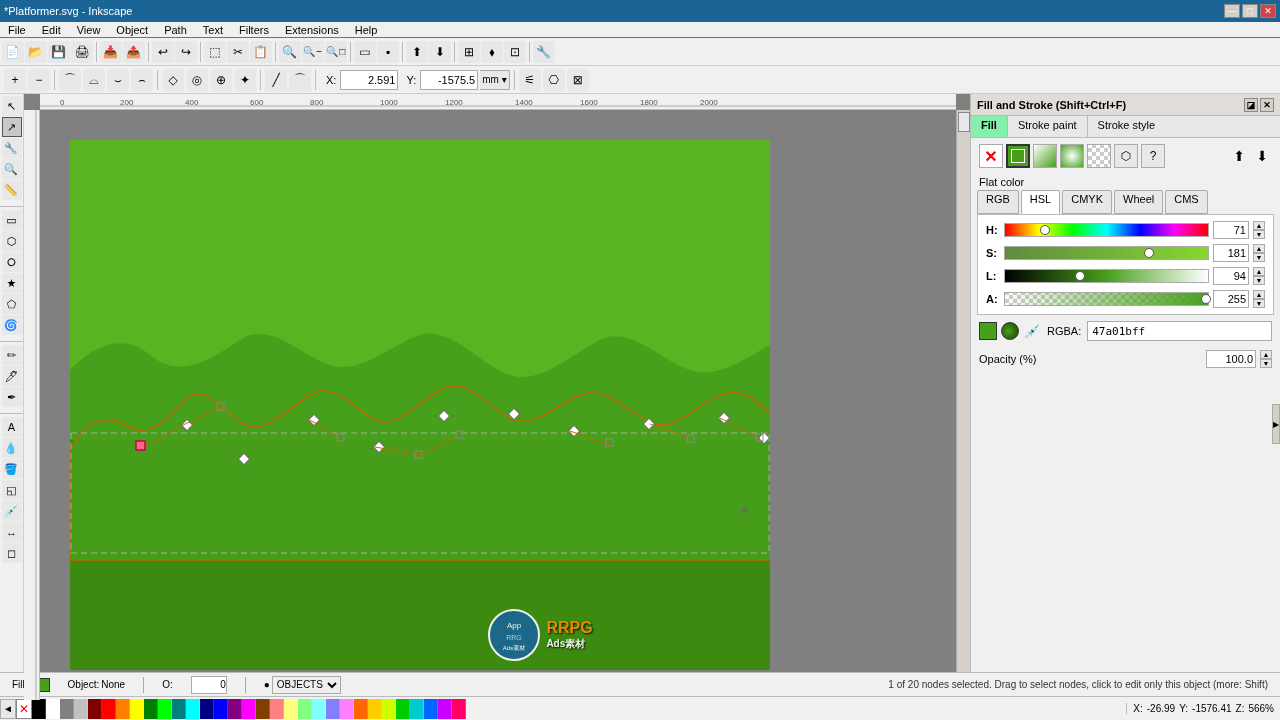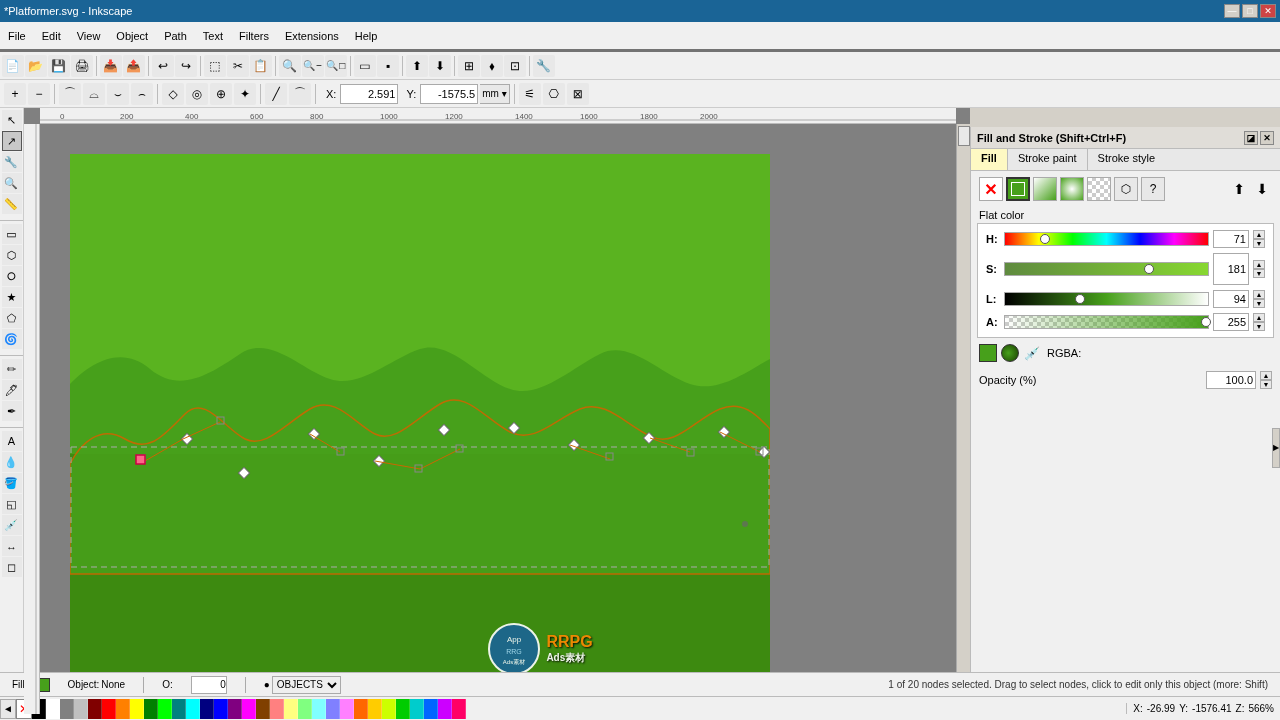--- a/index.html
+++ b/index.html
@@ -8,21 +8,21 @@
     
     #titlebar {
       height: 22px; background: #1a6496; display: flex; align-items: center; justify-content: space-between; padding: 0 4px;
       color: white; font-size: 11px;
     }
     #titlebar-controls { display: flex; gap: 2px; }
     .titlebar-btn { width: 16px; height: 14px; background: #d4d0c8; border: 1px solid #888; font-size: 9px; display: flex; align-items: center; justify-content: center; cursor: pointer; }
 
     
     #menubar {
-      height: 30px; background: #f0f0f0; display: flex; align-items: center; border-bottom: 3px solid #737373;
+      height: 16px; background: #f0f0f0; display: flex; align-items: center; border-bottom: 1px solid #737373;
     }
     .menu-item { padding: 2px 8px; cursor: pointer; font-size: 11px; }
 
     
     #toolbar1 {
       height: 28px; background: #f0f0f0; display: flex; align-items: center; border-bottom: 1px solid #ccc; padding: 0 2px; gap: 1px;
     }
     .tb-btn {
       width: 22px; height: 22px; background: #e8e8e8; border: 1px solid transparent; display: flex; align-items: center; justify-content: center;
       cursor: pointer; font-size: 12px; border-radius: 2px;
@@ -54,21 +54,21 @@
     
     #canvas-area {
       flex: 1; background: #808080; overflow: hidden; position: relative;
     }
 
     
     #svg-canvas { position: absolute; top: 60px; left: 55px; }
 
     
     #right-panel {
-      width: 310px; background: #f0f0f0; border-left: 1px solid #ccc; display: flex; flex-direction: column; margin-top: 19px;
+      width: 310px; background: #f0f0f0; border-left: 1px solid #ccc; display: flex; flex-direction: column;
     }
   </style>
 </head>
 <body>
 
 <div id="titlebar">
   <span>*Platformer.svg - Inkscape</span>
   <div id="titlebar-controls">
     <div class="titlebar-btn">—</div>
     <div class="titlebar-btn">□</div>
@@ -290,21 +290,21 @@
 
     <div style="height:22px;background:#e0ddd8;border-bottom:1px solid #bbb;display:flex;align-items:center;justify-content:space-between;padding:0 6px;font-size:11px;font-weight:bold;">
       <span>Fill and Stroke (Shift+Ctrl+F)</span>
       <div style="display:flex;gap:2px;">
         <div style="width:14px;height:14px;border:1px solid #888;background:#d4d0c8;font-size:9px;display:flex;align-items:center;justify-content:center;cursor:pointer;">◪</div>
         <div style="width:14px;height:14px;border:1px solid #888;background:#d4d0c8;font-size:9px;display:flex;align-items:center;justify-content:center;cursor:pointer;">✕</div>
       </div>
     </div>
 
     <div style="display:flex;height:22px;border-bottom:1px solid #bbb;background:#e8e8e8;">
-      <div style="padding:3px 10px;font-size:11px;cursor:pointer;border-right:1px solid #bbb;background:#fef9c3;font-weight:bold;">Fill</div>
+      <div style="padding:3px 10px;font-size:11px;cursor:pointer;border-right:1px solid #bbb;background:#86efac;font-weight:bold;">Fill</div>
       <div style="padding:3px 10px;font-size:11px;cursor:pointer;border-right:1px solid #bbb;">Stroke paint</div>
       <div style="padding:3px 10px;font-size:11px;cursor:pointer;">Stroke style</div>
     </div>
 
     <div style="display:flex;align-items:center;padding:6px 8px;gap:3px;">
 
       <div style="width:24px;height:24px;border:1px solid #aaa;display:flex;align-items:center;justify-content:center;cursor:pointer;font-weight:bold;color:red;font-size:16px;background:white;">✕</div>
 
       <div style="width:24px;height:24px;border:2px solid #333;display:flex;align-items:center;justify-content:center;cursor:pointer;background:#47a01b;">
         <div style="width:14px;height:14px;background:#47a01b;border:1px solid #fff;"></div>
@@ -320,41 +320,48 @@
 
       <div style="width:24px;height:24px;border:1px solid #aaa;display:flex;align-items:center;justify-content:center;cursor:pointer;background:#e8e8e8;font-size:12px;">?</div>
       <div style="flex:1;"></div>
 
       <div style="width:20px;height:20px;display:flex;align-items:center;justify-content:center;cursor:pointer;font-size:14px;">⬆</div>
       <div style="width:20px;height:20px;display:flex;align-items:center;justify-content:center;cursor:pointer;font-size:14px;">⬇</div>
     </div>
 
     <div style="padding:2px 8px;font-size:11px;font-weight:normal;">Flat color</div>
 
+    <div style="display:flex;height:24px;margin:0 6px;gap:2px;">
+      <div style="padding:2px 8px;font-size:11px;cursor:pointer;border:1px solid #aaa;background:#e8e8e8;border-radius:2px 2px 0 0;">RGB</div>
+      <div style="padding:2px 8px;font-size:11px;cursor:pointer;border:1px solid #aaa;background:white;border-radius:2px 2px 0 0;border-bottom:1px solid white;">HSL</div>
+      <div style="padding:2px 8px;font-size:11px;cursor:pointer;border:1px solid #aaa;background:#e8e8e8;border-radius:2px 2px 0 0;">CMYK</div>
+      <div style="padding:2px 8px;font-size:11px;cursor:pointer;border:1px solid #aaa;background:#e8e8e8;border-radius:2px 2px 0 0;">Wheel</div>
+      <div style="padding:2px 8px;font-size:11px;cursor:pointer;border:1px solid #aaa;background:#e8e8e8;border-radius:2px 2px 0 0;">CMS</div>
+    </div>
 
     <div style="padding:6px 8px;border:1px solid #bbb;background:white;margin:0 6px;">
 
       <div style="display:flex;align-items:center;margin-bottom:5px;gap:4px;">
         <span style="width:14px;font-size:11px;font-weight:bold;">H:</span>
         <div style="flex:1;height:14px;background:linear-gradient(to right,#ff0000,#ffff00,#00ff00,#00ffff,#0000ff,#ff00ff,#ff0000);position:relative;border:1px solid #aaa;">
           <div style="position:absolute;top:1px;left:19.7%;width:10px;height:10px;background:white;border:1px solid #555;border-radius:50%;transform:translateX(-50%);"></div>
         </div>
         <input style="width: 36px; height: 18px; border: 1px solid rgb(170, 170, 170); font-size: 11px; text-align: right; padding: 0px 2px;" value="71">
         <div style="display:flex;flex-direction:column;">
           <div style="width:12px;height:9px;border:1px solid #aaa;background:#e8e8e8;font-size:7px;display:flex;align-items:center;justify-content:center;cursor:pointer;">▲</div>
           <div style="width:12px;height:9px;border:1px solid #aaa;background:#e8e8e8;font-size:7px;display:flex;align-items:center;justify-content:center;cursor:pointer;">▼</div>
         </div>
       </div>
 
       <div style="display:flex;align-items:center;margin-bottom:5px;gap:4px;">
         <span style="width:14px;font-size:11px;font-weight:bold;">S:</span>
         <div style="flex:1;height:14px;background:linear-gradient(to right,#5f8a3f,#87d731);position:relative;border:1px solid #aaa;">
           <div style="position:absolute;top:1px;left:71%;width:10px;height:10px;background:white;border:1px solid #555;border-radius:50%;transform:translateX(-50%);"></div>
         </div>
-        <input style="width: 36px; height: 32px; border: 1px solid rgb(170, 170, 170); font-size: 11px; text-align: right; padding: 0px 2px;" value="181">
+        <input style="width: 36px; height: 18px; border: 1px solid rgb(170, 170, 170); font-size: 11px; text-align: right; padding: 0px 2px;" value="181">
         <div style="display:flex;flex-direction:column;">
           <div style="width:12px;height:9px;border:1px solid #aaa;background:#e8e8e8;font-size:7px;display:flex;align-items:center;justify-content:center;cursor:pointer;">▲</div>
           <div style="width:12px;height:9px;border:1px solid #aaa;background:#e8e8e8;font-size:7px;display:flex;align-items:center;justify-content:center;cursor:pointer;">▼</div>
         </div>
       </div>
 
       <div style="display:flex;align-items:center;margin-bottom:5px;gap:4px;">
         <span style="width:14px;font-size:11px;font-weight:bold;">L:</span>
         <div style="flex:1;height:14px;background:linear-gradient(to right,#000,#47a01b,#fff);position:relative;border:1px solid #aaa;">
           <div style="position:absolute;top:1px;left:37%;width:10px;height:10px;background:white;border:1px solid #555;border-radius:50%;transform:translateX(-50%);"></div>
@@ -380,20 +387,21 @@
       </div>
     </div>
 
     <div style="display:flex;align-items:center;padding:6px 8px;gap:6px;">
       <div style="display:flex;align-items:center;gap:4px;">
         <div style="width:18px;height:18px;background:#47a01b;border:1px solid #333;cursor:pointer;"></div>
         <div style="width:18px;height:18px;border-radius:50%;background:radial-gradient(circle at 40%,#47a01b,#1a4000);border:1px solid #333;cursor:pointer;"></div>
         <div style="width:18px;height:18px;font-size:13px;cursor:pointer;display:flex;align-items:center;justify-content:center;">💉</div>
       </div>
       <span style="font-size:11px;">RGBA:</span>
+      <input style="flex: 1 1 0%; height: 20px; border: 1px solid rgb(170, 170, 170); font-size: 11px; padding: 0px 4px; font-family: monospace;" value="47a01bff">
     </div>
 
 
     <div style="display:flex;align-items:center;padding:3px 8px;gap:4px;font-size:11px;">
       <span style="flex:1;">Opacity (%)</span>
       <input style="width: 50px; height: 18px; border: 1px solid rgb(170, 170, 170); font-size: 11px; text-align: right; padding: 0px 2px;" value="100.0">
       <div style="display:flex;flex-direction:column;">
         <div style="width:12px;height:9px;border:1px solid #aaa;background:#e8e8e8;font-size:7px;display:flex;align-items:center;justify-content:center;cursor:pointer;">▲</div>
         <div style="width:12px;height:9px;border:1px solid #aaa;background:#e8e8e8;font-size:7px;display:flex;align-items:center;justify-content:center;cursor:pointer;">▼</div>
       </div>

